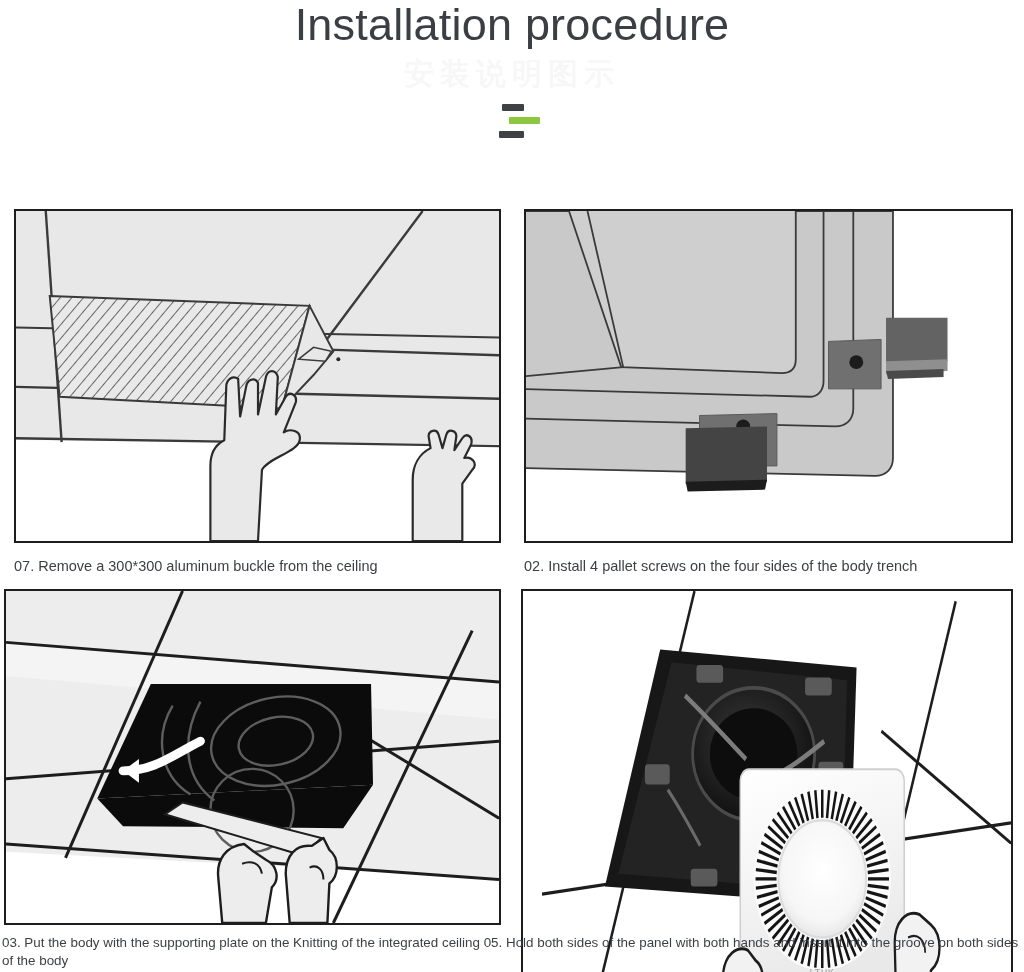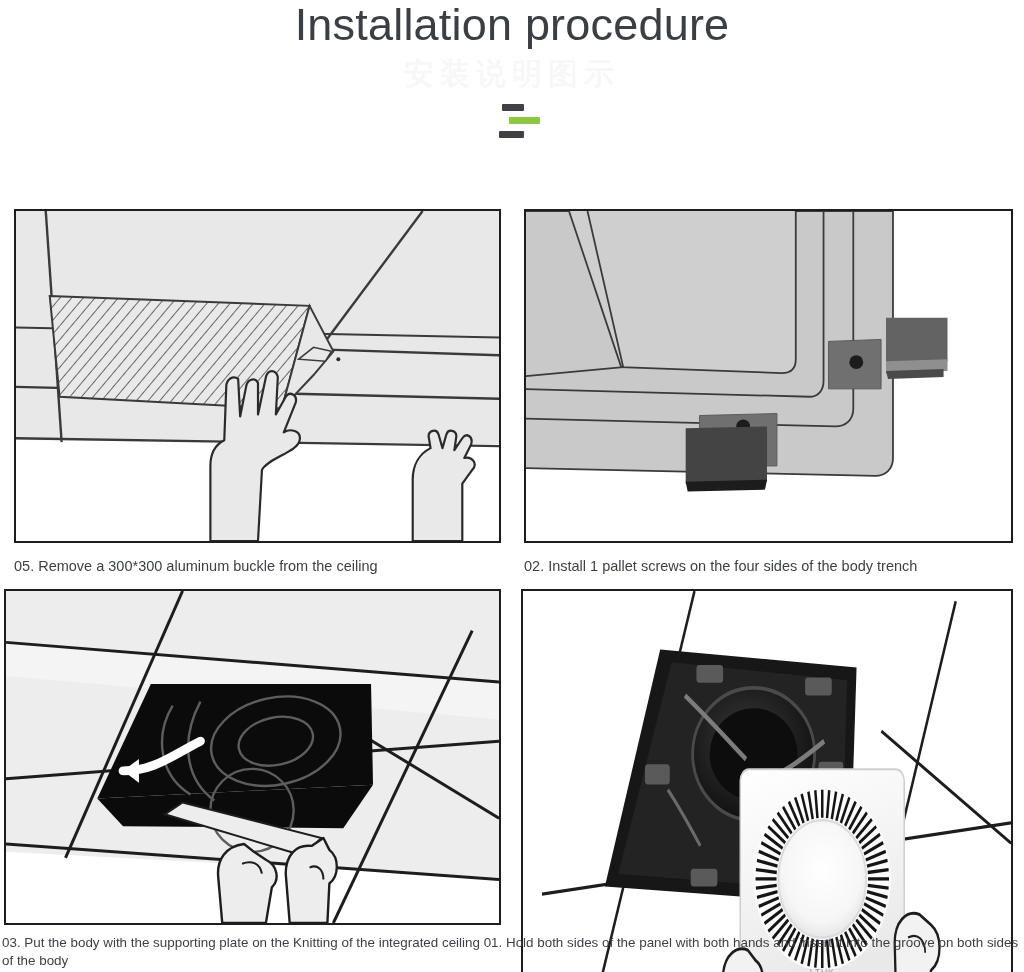--- a/index.html
+++ b/index.html
@@ -193,23 +193,23 @@
 
     <g>
       <polygon points="175,207 253,205 253,258 175,258" fill="#707070" stroke="#5a5a5a" stroke-width="1"></polygon>
       <circle cx="219" cy="218" r="7" fill="#1c1c1c"></circle>
       <polygon points="161,220 243,218 243,274 161,276" fill="#444444"></polygon>
       <polygon points="161,274 243,272 241,282 163,284" fill="#1c1c1c"></polygon>
     </g>
   </svg>
 </div>
 
-<div class="caption-row1" id="caption-01">05. Remove a 300*300 aluminum buckle from the ceiling</div>
-
-<div class="caption-row1" id="caption-02">02. Install 1 pallet screws on the four sides of the body trench</div>
+<div class="caption-row1" id="caption-01">07. Remove a 300*300 aluminum buckle from the ceiling</div>
+
+<div class="caption-row1" id="caption-02">02. Install 4 pallet screws on the four sides of the body trench</div>
 
 <div class="panel-figure" id="figure-03">
   <svg viewBox="0 0 497 336" preserveAspectRatio="none">
     <g>
       <polygon points="0,0 497,0 497,336 0,336" fill="#ffffff"></polygon>
       <polygon points="0,0 497,0 497,290 0,264" fill="#ededed"></polygon>
       <polygon points="0,52 497,92 497,130 0,86" fill="#f4f4f4"></polygon>
       <line x1="0" y1="52" x2="497" y2="92" stroke="#1d1d1d" stroke-width="3"></line>
       <line x1="0" y1="190" x2="497" y2="152" stroke="#1d1d1d" stroke-width="3"></line>
       <line x1="0" y1="256" x2="497" y2="292" stroke="#1d1d1d" stroke-width="3"></line>
@@ -366,13 +366,13 @@
       <path d="M188,336 L190,300 C192,286 204,278 216,282 L224,290
                C234,296 234,312 224,318 L222,336 Z" fill="#f2f2f2" stroke="#1d1d1d" stroke-width="2.4" stroke-linejoin="round"></path>
       <path d="M200,302 C210,298 218,302 220,312" stroke="#1d1d1d" stroke-width="1.8" fill="none"></path>
       <path d="M372,336 L370,276 C370,260 382,250 396,254 L408,262
                C420,270 420,290 408,298 L404,336 Z" fill="#f2f2f2" stroke="#1d1d1d" stroke-width="2.4" stroke-linejoin="round"></path>
       <path d="M384,272 C394,268 402,274 402,284" stroke="#1d1d1d" stroke-width="1.8" fill="none"></path>
     </g>
   </svg>
 </div>
 
-<div id="caption-bottom">03. Put the body with the supporting plate on the Knitting of the integrated ceiling 01. Hold both sides of the panel with both hands and insert it into the groove on both sides of the body</div>
+<div id="caption-bottom">03. Put the body with the supporting plate on the Knitting of the integrated ceiling 05. Hold both sides of the panel with both hands and insert it into the groove on both sides of the body</div>
 
 </body></html>

